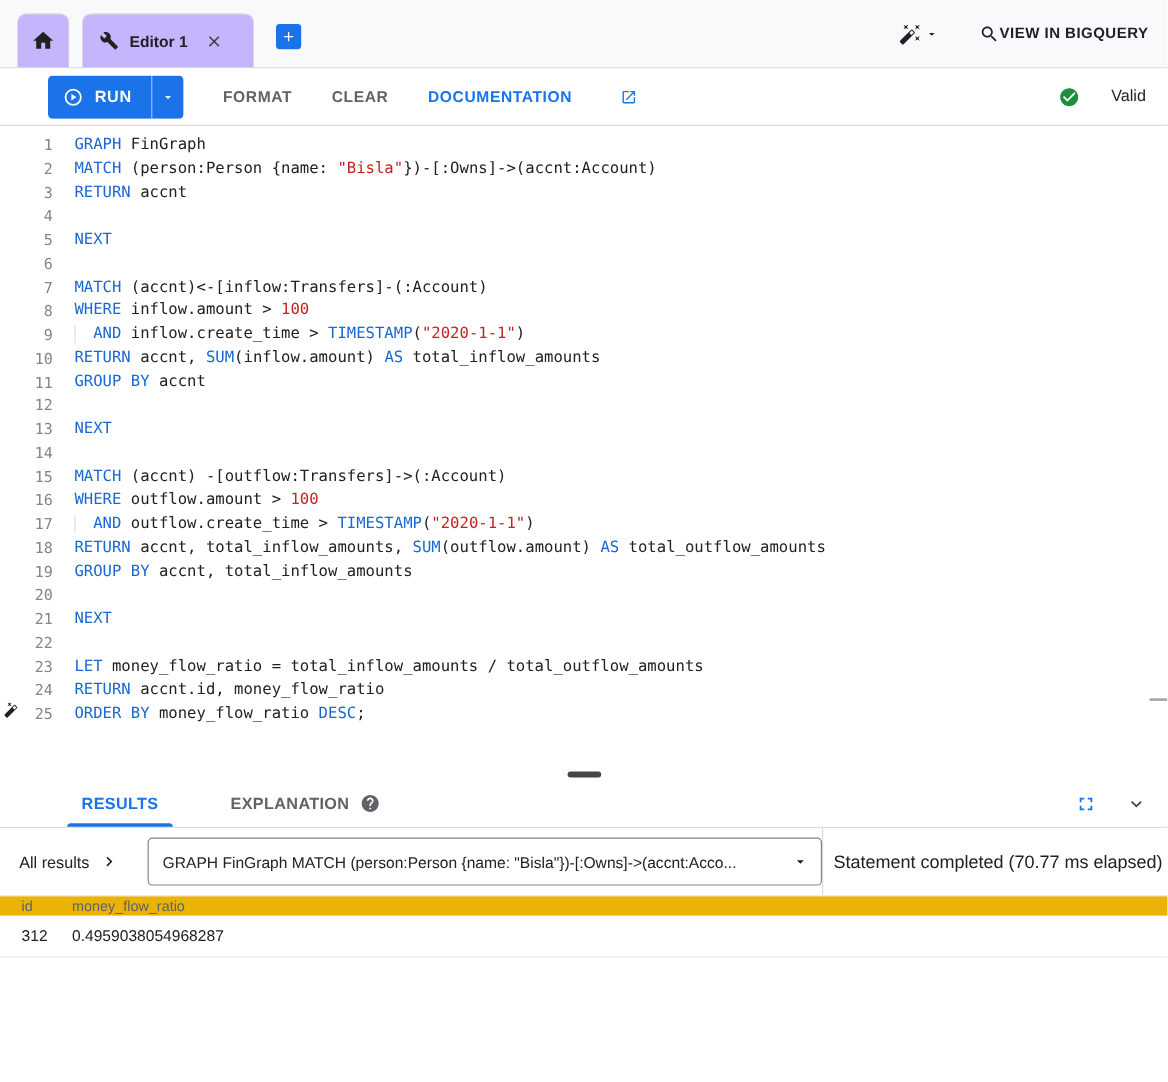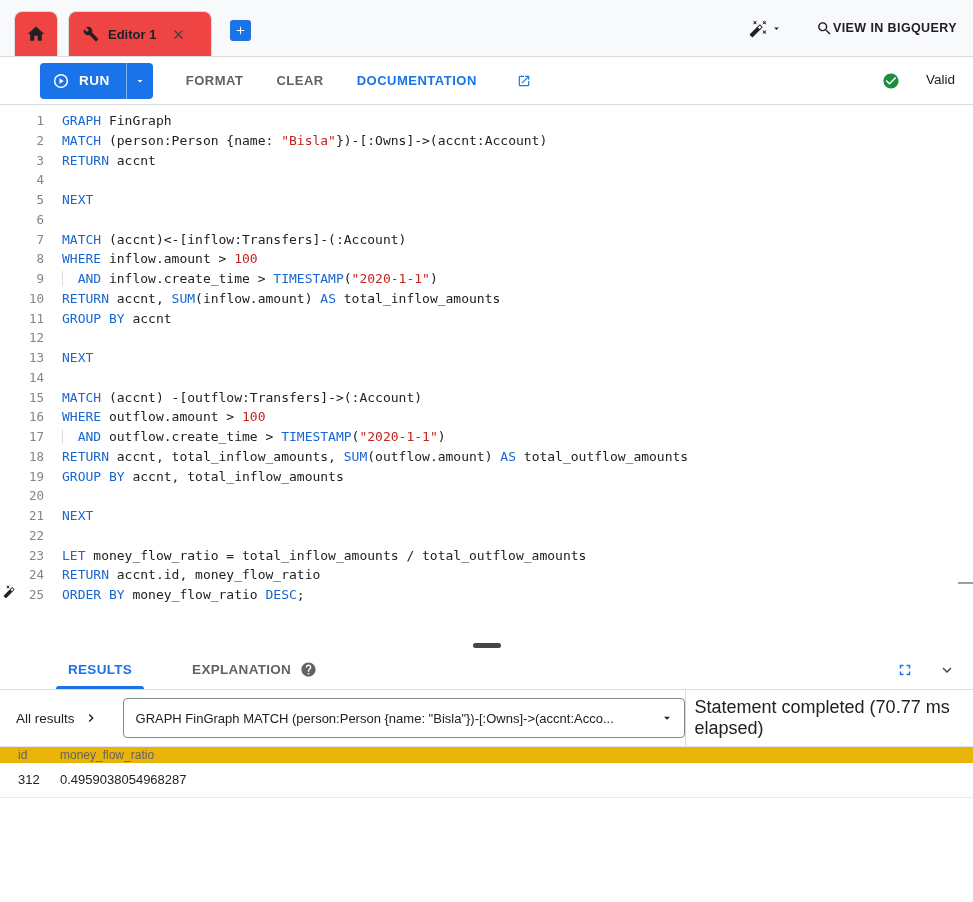--- a/index.html
+++ b/index.html
@@ -4,21 +4,21 @@
 <style>
   * { box-sizing: border-box; margin: 0; padding: 0; }
   html, body { width: 973px; height: 902px; }
   body { font-family: "Liberation Sans", sans-serif; background: #fff; color: #202124; overflow: hidden; }
   svg { display: block; flex-shrink: 0; }
   button { font-family: "Liberation Sans", sans-serif; }
   .app { width: 973px; height: 902px; display: flex; flex-direction: column; background: #fff; }
 
   
   .tabstrip { height: 57px; background: #f8f9fa; border-bottom: 1px solid #dadce0; display: flex; align-items: flex-end; padding-left: 14px; flex-shrink: 0; }
-  .tab { background: #ef4444; border: 1px solid #dadce0; border-bottom: none; border-radius: 8px 8px 0 0; height: 45px; display: flex; align-items: center; cursor: pointer; }
+  .tab { background: #c4b5fd; border: 1px solid #dadce0; border-bottom: none; border-radius: 8px 8px 0 0; height: 45px; display: flex; align-items: center; cursor: pointer; }
   .tab-home { width: 44px; justify-content: center; margin-right: 10px; }
   .tab-editor { padding: 0 10px 0 14px; gap: 9px; min-width: 144px; }
   .tab-label { font-size: 13px; font-weight: 700; color: #202124; }
   .close-btn { background: none; border: none; cursor: pointer; padding: 2px; display: flex; margin-left: 4px; }
   .add-tab { width: 21px; height: 21px; background: #1a73e8; border: none; border-radius: 3px; display: flex; align-items: center; justify-content: center; cursor: pointer; align-self: flex-end; margin: 0 0 15px 18px; }
   .strip-right { margin-left: auto; align-self: center; display: flex; align-items: center; gap: 34px; padding-right: 16px; }
   .wand-menu { display: flex; align-items: center; gap: 3px; cursor: pointer; }
   .view-bq { display: flex; align-items: center; gap: 0; cursor: pointer; font-size: 12.5px; font-weight: 600; letter-spacing: .4px; color: #202124; background: none; border: none; }
 
   
@@ -55,21 +55,21 @@
   .rtab.active::after { content: ""; position: absolute; left: 0; right: 0; bottom: 0; height: 3px; background: #1a73e8; border-radius: 3px 3px 0 0; }
   .rtabs-icons { margin-left: auto; display: flex; align-items: center; gap: 24px; padding-right: 17px; }
   .icon-btn { background: none; border: none; cursor: pointer; display: flex; padding: 0; }
 
   
   .resultsbar { height: 57px; display: flex; align-items: center; padding-left: 16px; border-bottom: 1px solid #e4e6e8; flex-shrink: 0; }
   .all-results { display: flex; align-items: center; gap: 8px; cursor: pointer; background: none; border: none; font-size: 13.5px; color: #202124; }
   .stmt-select { margin-left: 24px; width: 562px; height: 40px; border: 1px solid #80868b; border-radius: 4px; display: flex; align-items: center; padding: 0 10px 0 12px; gap: 4px; cursor: pointer; background: #fff; }
   .stmt-text { flex: 1; font-size: 13px; color: #202124; white-space: nowrap; overflow: hidden; text-align: left; }
   .stmt-status-wrap { flex: 1; height: 100%; border-left: 1px solid #dadce0; display: flex; align-items: center; padding-left: 9px; }
-  .stmt-status { font-size: 18px; color: #202124; }
+  .stmt-status { font-size: 15px; color: #202124; }
 
   
   .results-table { width: 100%; border-collapse: collapse; }
   .results-table thead tr { background: #eab308; height: 16px; }
   .results-table th { text-align: left; font-size: 12px; font-weight: 500; color: #5f6368; }
   .results-table th:first-child, .results-table td:first-child { width: 60px; padding-left: 18px; }
   .results-table tbody tr { height: 34px; border-bottom: 1px solid #e8eaed; }
   .results-table td { font-size: 13px; color: #202124; }
 </style>
 </head>

